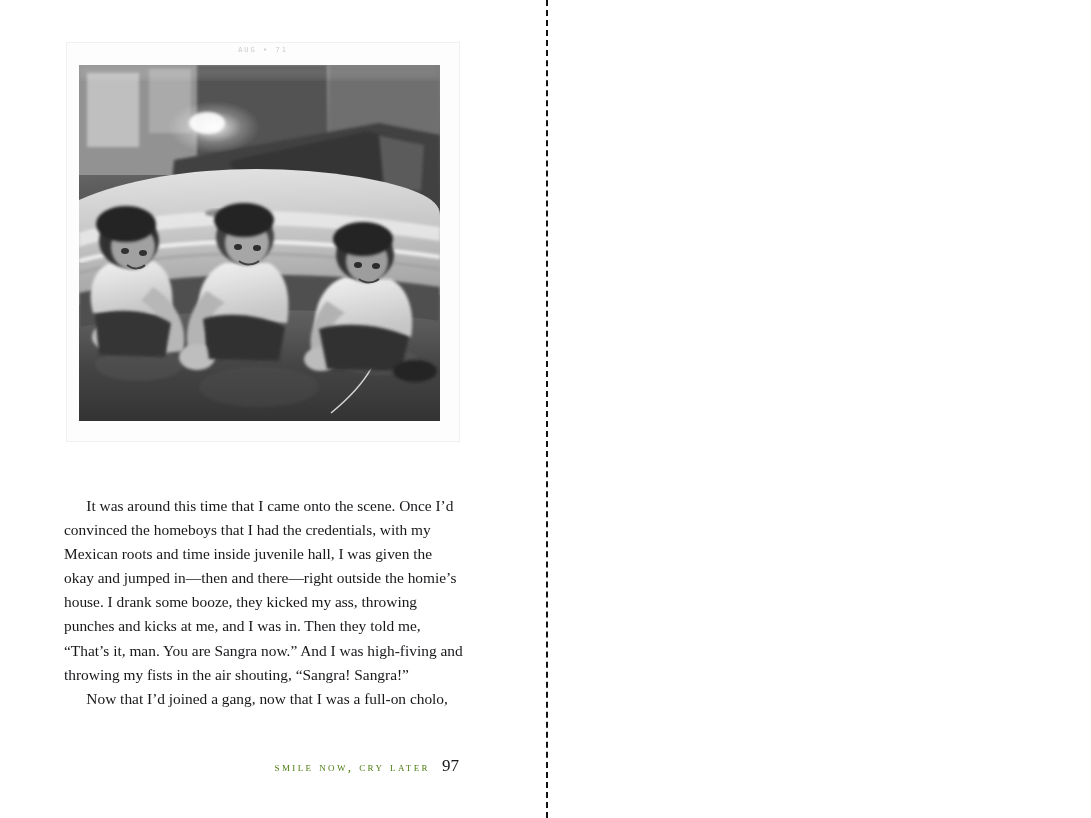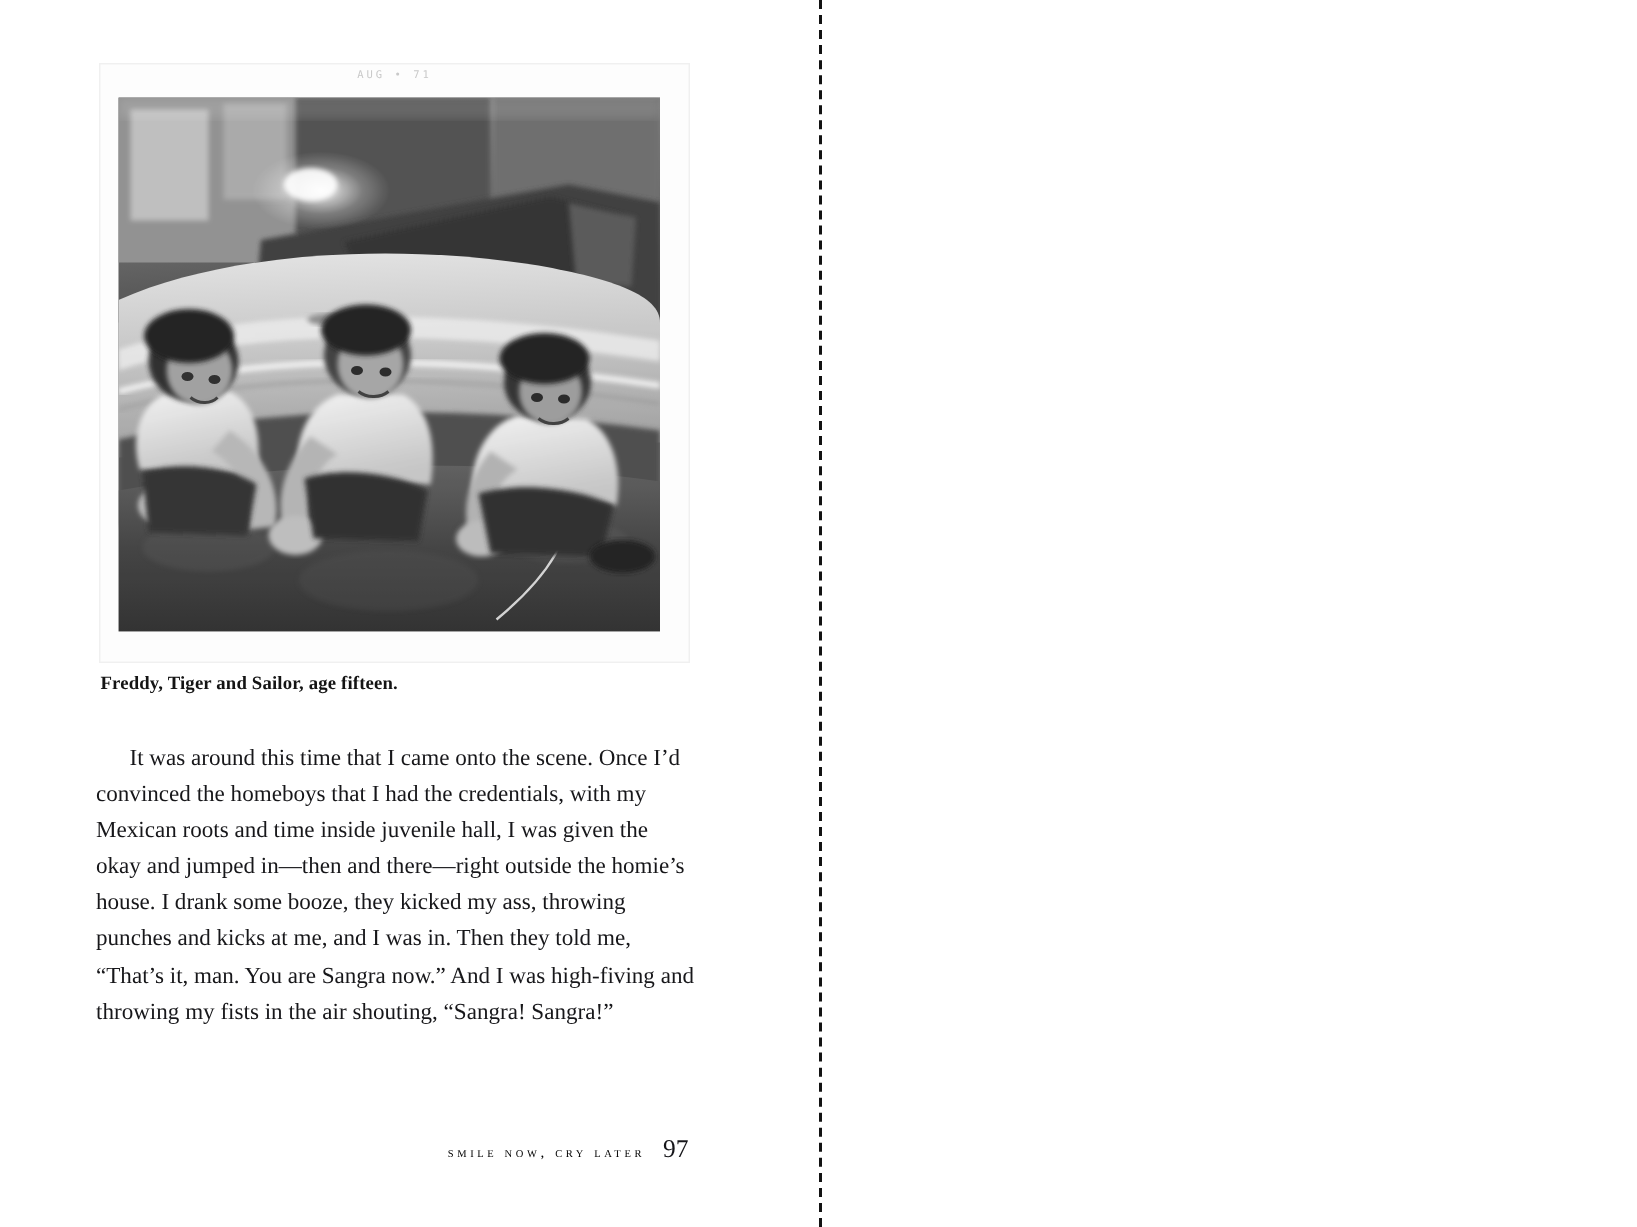--- a/index.html
+++ b/index.html
@@ -105,22 +105,22 @@
     white-space: nowrap;
   }
   #foot-left {
     right: 87px;
     text-align: right;
   }
   #foot-left .rf-title {
     font-variant: small-caps;
     text-transform: lowercase;
     letter-spacing: 2.4px;
-    font-size: 10px;
-    color: #000000;
+    font-size: 13px;
+    color: #4d7c0f;
   }
   #foot-left .rf-page {
     font-size: 17px;
     color: #16161a;
     margin-left: 12px;
     letter-spacing: 0;
   }
 </style>
 </head>
 <body>
@@ -246,24 +246,24 @@
             <path d="M240 264 C266 256, 306 260, 330 272 L322 306 L248 304 Z" fill="#292929" filter="url(#soft)"></path>
             <ellipse cx="336" cy="306" rx="22" ry="11" fill="#1d1d1d" filter="url(#soft)"></ellipse>
           </g>
 
           <rect x="0" y="0" width="361" height="356" fill="#ffffff" opacity="0.035"></rect>
           <rect x="0" y="0" width="361" height="14" fill="#ffffff" opacity="0.12" filter="url(#softer)"></rect>
         </svg>
       </div>
     </div>
 
-    <div id="photo-caption">Freddy, Tiger and Sailor, age fifteen.</div>
 
     <div class="column" id="col-left">
       <p class="indent">It was around this time that I came onto the scene. Once I’d convinced the homeboys that I had the credentials, with my Mexican roots and time inside juvenile hall, I was given the okay and jumped in—then and there—right outside the homie’s house. I drank some booze, they kicked my ass, throwing punches and kicks at me, and I was in. Then they told me, “That’s it, man. You are Sangra now.” And I was high-fiving and throwing my fists in the air shouting, “Sangra! Sangra!”</p>
+      <p class="indent">Now that I’d joined a gang, now that I was a full-on cholo,</p>
     </div>
 
     <div class="runfoot" id="foot-left">
       <span class="rf-title">Smile Now, Cry Later</span><span class="rf-page">97</span>
     </div>
   </div>
 
   <div id="gutter"></div>
 
   <div class="page" id="page-right">

